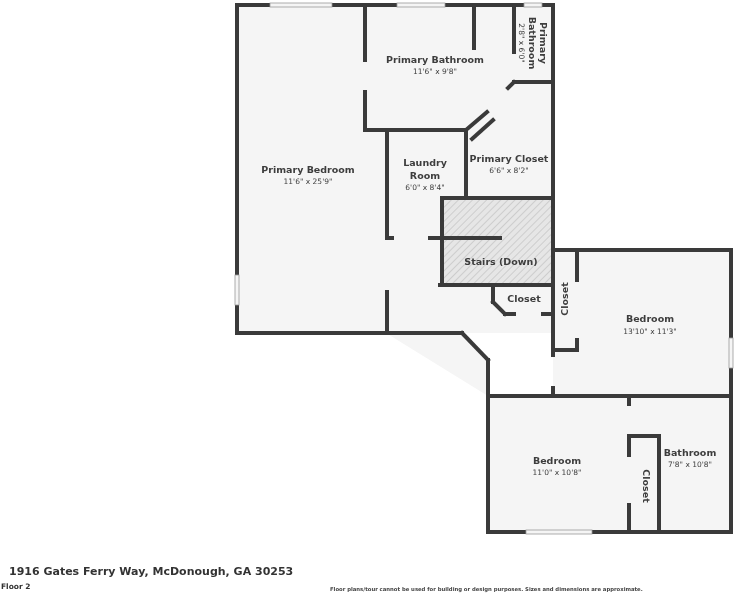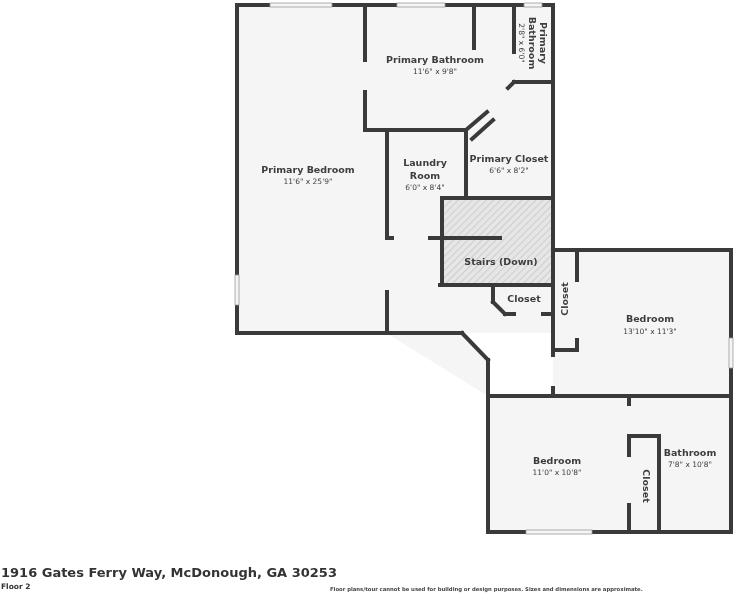--- a/index.html
+++ b/index.html
@@ -1,21 +1,21 @@
 <!DOCTYPE html>
 <html><head>
 <meta charset="utf-8">
 <style>
   html, body { margin: 0; padding: 0; background: #ffffff; }
   body { width: 735px; height: 600px; position: relative; overflow: hidden; font-family: "Liberation Sans", sans-serif; }
   #plan { position: absolute; left: 0; top: 0; }
   .lbl { font-family: "DejaVu Sans", sans-serif; fill: #3d3d3d; font-weight: bold; font-size: 9.5px; text-anchor: middle; }
   .dim { font-family: "DejaVu Sans", sans-serif; fill: #3d3d3d; font-size: 7.5px; text-anchor: middle; }
   .footer { position: absolute; color: #333; font-family: "DejaVu Sans", sans-serif; font-weight: bold; }
-  #address { left: 1px; top: 565px; font-size: 13px; }
+  #address { left: 9px; top: 565px; font-size: 11px; }
   #floor { left: 1px; top: 582px; font-size: 7.5px; }
   #disclaimer { left: 330px; top: 586px; font-size: 5.3px; font-weight: bold; color: #444; }
 </style>
 </head>
 <body>
 
 <svg id="plan" width="735" height="600" viewBox="0 0 735 600" xmlns="http://www.w3.org/2000/svg">
   <defs>
     <pattern id="hatch" patternUnits="userSpaceOnUse" width="5" height="5" patternTransform="rotate(45)">
       <rect width="5" height="5" fill="#e6e6e6"></rect>

